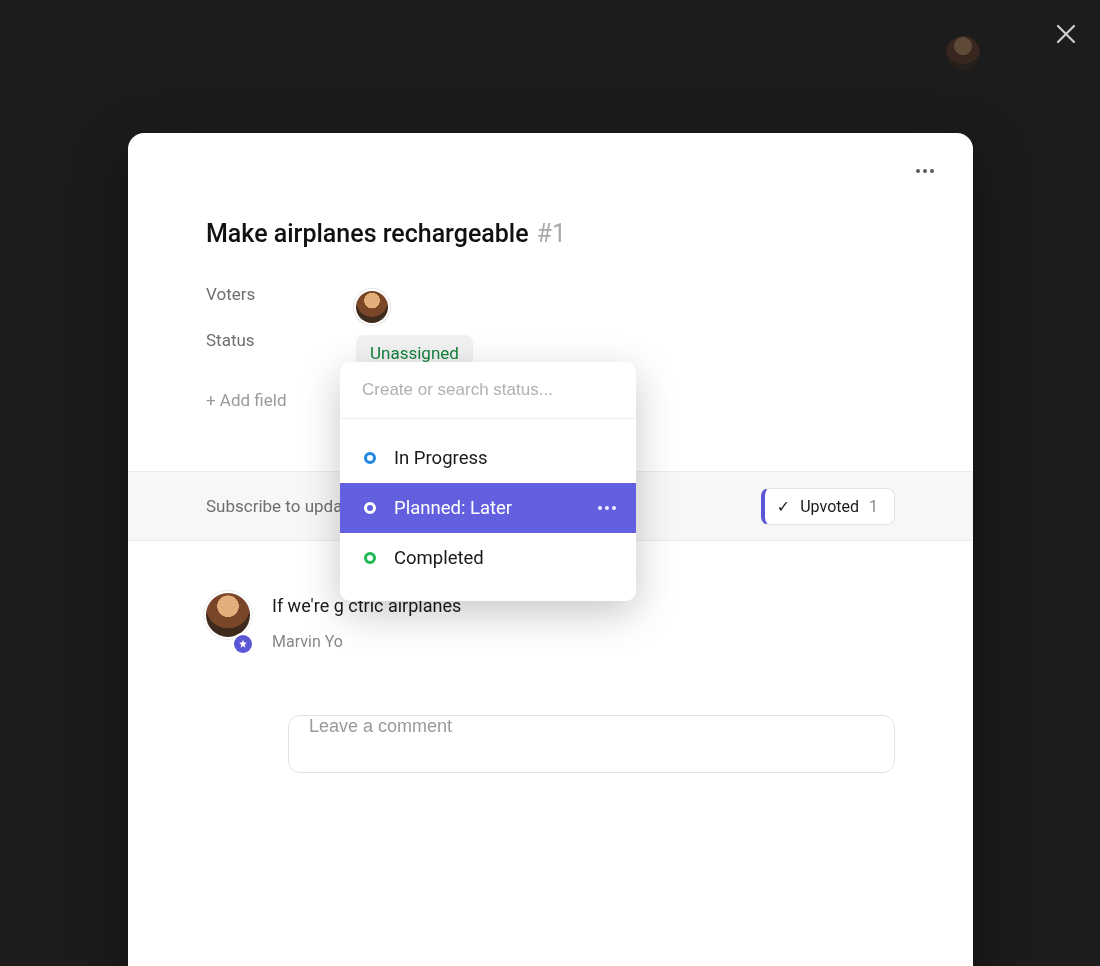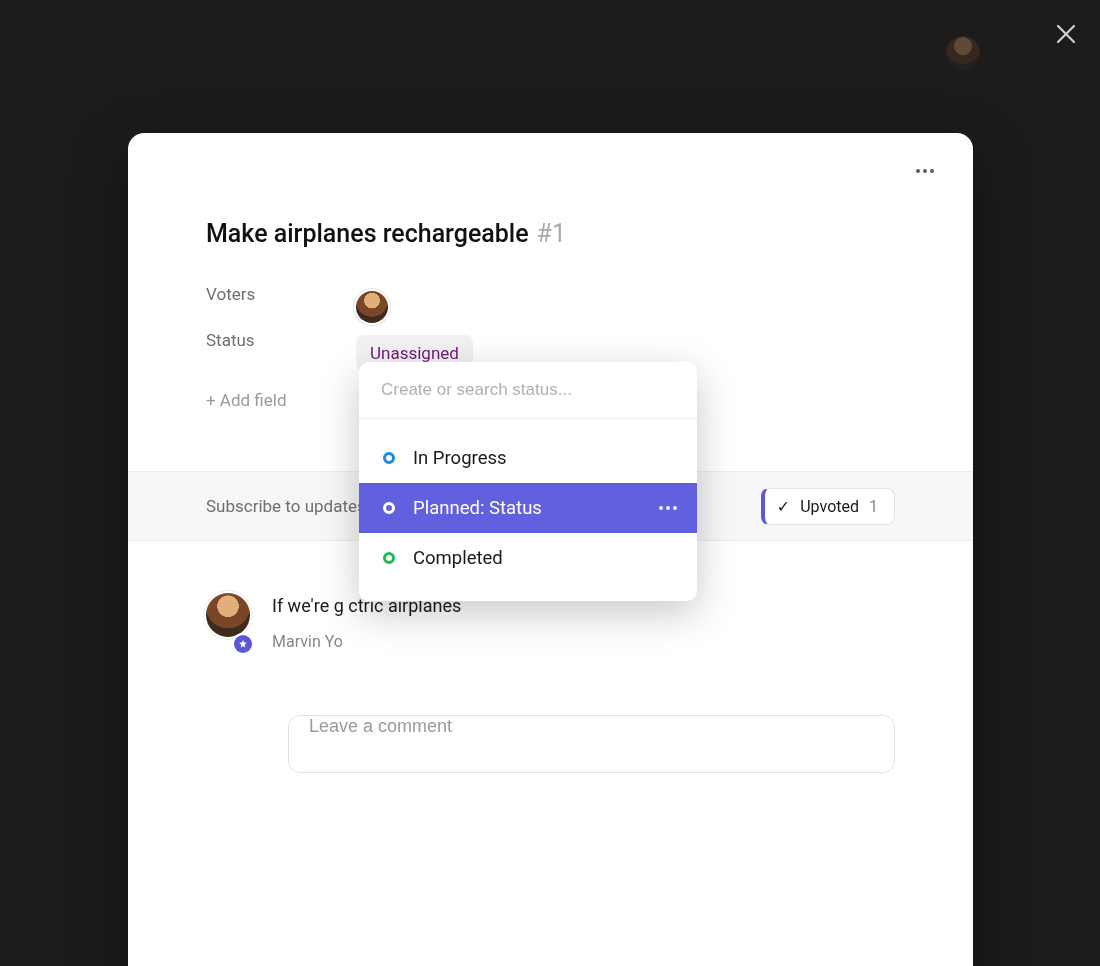--- a/index.html
+++ b/index.html
@@ -73,21 +73,21 @@
   .field-label { width: 150px; color:#6f6f6f; font-size:17px; }
   .field-value { display:flex; align-items:center; }
 
   .voter-avatar {
     width: 32px; height: 32px; border-radius:50%;
     background: radial-gradient(circle at 50% 30%, #e2af7b 0 28%, #7a4628 29% 58%, #3e2b1d 59% 100%);
     box-shadow: 0 0 0 2px #fff, 0 0 0 3px #e5e5e5;
   }
 
   .status-chip {
-    background:#f2f2f2; color:#701a75; font-size:17px;
+    background:#f2f2f2; color:#15803d; font-size:17px;
     padding: 8px 14px; border-radius:8px; cursor:pointer;
   }
 
   .add-field { color:#9a9a9a; font-size:17px; cursor:pointer; margin-top: 14px;}
 
   .subscribe-bar {
     position:absolute; left:0; right:0; top: 338px;
     height: 70px;
     background:#f7f7f7;
     border-top:1px solid #ececec;
@@ -136,22 +136,22 @@
   }
   .comment-input input {
     border:none; outline:none; width:100%; font-size:18px; color:#1a1a1a;
     background:transparent;
   }
   .comment-input input::placeholder { color:#9a9a9a; }
 
   
   .status-dropdown {
     position:absolute;
-    left: 359px; top: 362px;
-    width: 338px;
+    left: 340px; top: 362px;
+    width: 296px;
     background:#fff;
     border-radius:10px;
     box-shadow: 0 12px 40px rgba(0,0,0,0.22);
     z-index: 10;
     overflow:hidden;
   }
   .dd-search { padding: 18px 22px; border-bottom:1px solid #eee; }
   .dd-search input { border:none; outline:none; width:100%; font-size:17px; color:#333; }
   .dd-search input::placeholder { color:#b0b0b0; }
   .dd-list { padding: 14px 0 18px 0; }
@@ -256,21 +256,21 @@
   <div class="dd-search">
     <input type="text" placeholder="Create or search status..." style="">
   </div>
   <div class="dd-list">
     <div class="dd-item">
       <span class="dot" style="border-color:#1e88e5"></span>
       <span>In Progress</span>
     </div>
     <div class="dd-item selected">
       <span class="dot" style="border-color:#ffffff"></span>
-      <span>Planned: Status</span>
+      <span>Planned: Later</span>
       <span class="item-more">
           <span class="dots">
             <span></span>
             <span></span>
             <span></span>
           </span>
         </span>
     </div>
     <div class="dd-item">
       <span class="dot" style="border-color:#1db954"></span>

